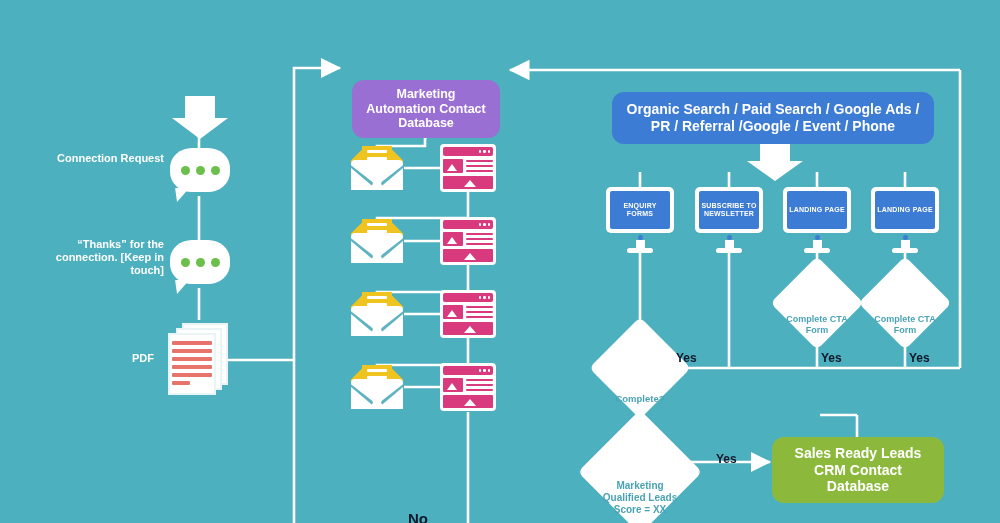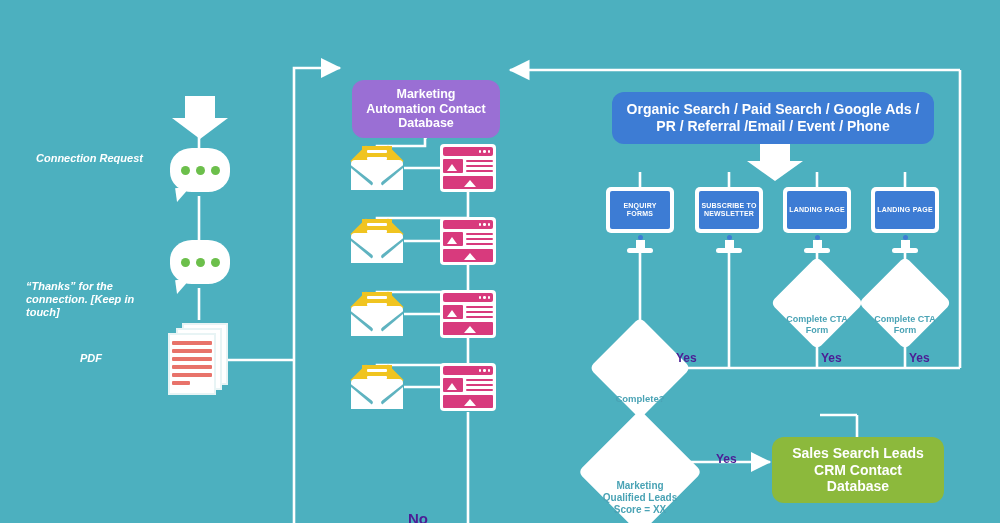--- a/index.html
+++ b/index.html
@@ -15,22 +15,22 @@
   .node{position:absolute;box-sizing:border-box;display:flex;align-items:center;justify-content:center;text-align:center;}
 
   
   .rbox{border-radius:12px;color:#fff;font-weight:bold;line-height:1.18;padding:6px 10px;}
   .rbox.pink{background:#d83a7d;}
   .rbox.purple{background:#9a6fd4;}
   .rbox.blue{background:#3d7cd4;}
   .rbox.green{background:#8cb93c;}
 
   
-  .tlabel{color:#ffffff;font-weight:bold;line-height:1.2;text-align:left;font-style:italic;}
-  .ylabel{color:#4c1d95;font-weight:bold;font-size:12px;}
+  .tlabel{color:#ffffff;font-weight:bold;line-height:1.2;text-align:right;}
+  .ylabel{color:#0f172a;font-weight:bold;font-size:12px;}
 
   
   .bubble{width:60px;height:44px;background:#fff;border-radius:22px/20px;position:absolute;}
   .bubble .tail{position:absolute;left:6px;bottom:-9px;width:0;height:0;
     border-left:0 solid transparent;border-right:16px solid transparent;border-top:14px solid #fff;
     transform:rotate(-8deg);}
   .bubble .dots{position:absolute;inset:0;display:flex;align-items:center;justify-content:center;gap:6px;}
   .bubble .dots i{width:9px;height:9px;border-radius:50%;background:#6cbf4b;display:block;}
 
   
@@ -163,26 +163,26 @@
   <svg style="position:absolute;left:396px;top:96px;" width="60" height="44">
     <path d="M15,0 L45,0 L45,22 L58,22 L30,43 L2,22 L15,22 Z" fill="#ffffff"></path>
   </svg>
   <svg style="position:absolute;left:745px;top:140px;" width="60" height="42">
     <path d="M15,0 L45,0 L45,21 L58,21 L30,41 L2,21 L15,21 Z" fill="#ffffff"></path>
   </svg>
 
 
   <div class="node rbox purple" style="left:352px;top:42px;width:148px;height:58px;font-size:12.5px;margin-top:38px;">Marketing Automation Contact Database</div>
 
-  <div class="node rbox blue" style="left:612px;top:92px;width:322px;height:52px;font-size:14px;">Organic Search / Paid Search / Google Ads / PR / Referral /Email / Event / Phone</div>
-
-  <div class="node rbox green" style="left:772px;top:437px;width:172px;height:66px;font-size:14px;">Sales Search Leads CRM Contact Database</div>
+  <div class="node rbox blue" style="left:612px;top:92px;width:322px;height:52px;font-size:14px;">Organic Search / Paid Search / Google Ads / PR / Referral /Google / Event / Phone</div>
+
+  <div class="node rbox green" style="left:772px;top:437px;width:172px;height:66px;font-size:14px;">Sales Ready Leads CRM Contact Database</div>
 
   <div class="tlabel" style="position:absolute;left:36px;top:152px;width:128px;font-size:11px;">Connection Request</div>
-  <div class="tlabel" style="position:absolute;left:26px;top:238px;width:138px;font-size:11px;margin-top:42px;">“Thanks” for the connection. [Keep in touch]</div>
+  <div class="tlabel" style="position:absolute;left:26px;top:238px;width:138px;font-size:11px;">“Thanks” for the connection. [Keep in touch]</div>
   <div class="tlabel" style="position:absolute;left:80px;top:352px;width:74px;font-size:11px;">PDF</div>
 
   <div class="bubble" style="left:170px;top:148px;">
     <div class="dots">
         <i></i>
         <i></i>
         <i></i>
       </div>
     <div class="tail"></div>
   </div>

